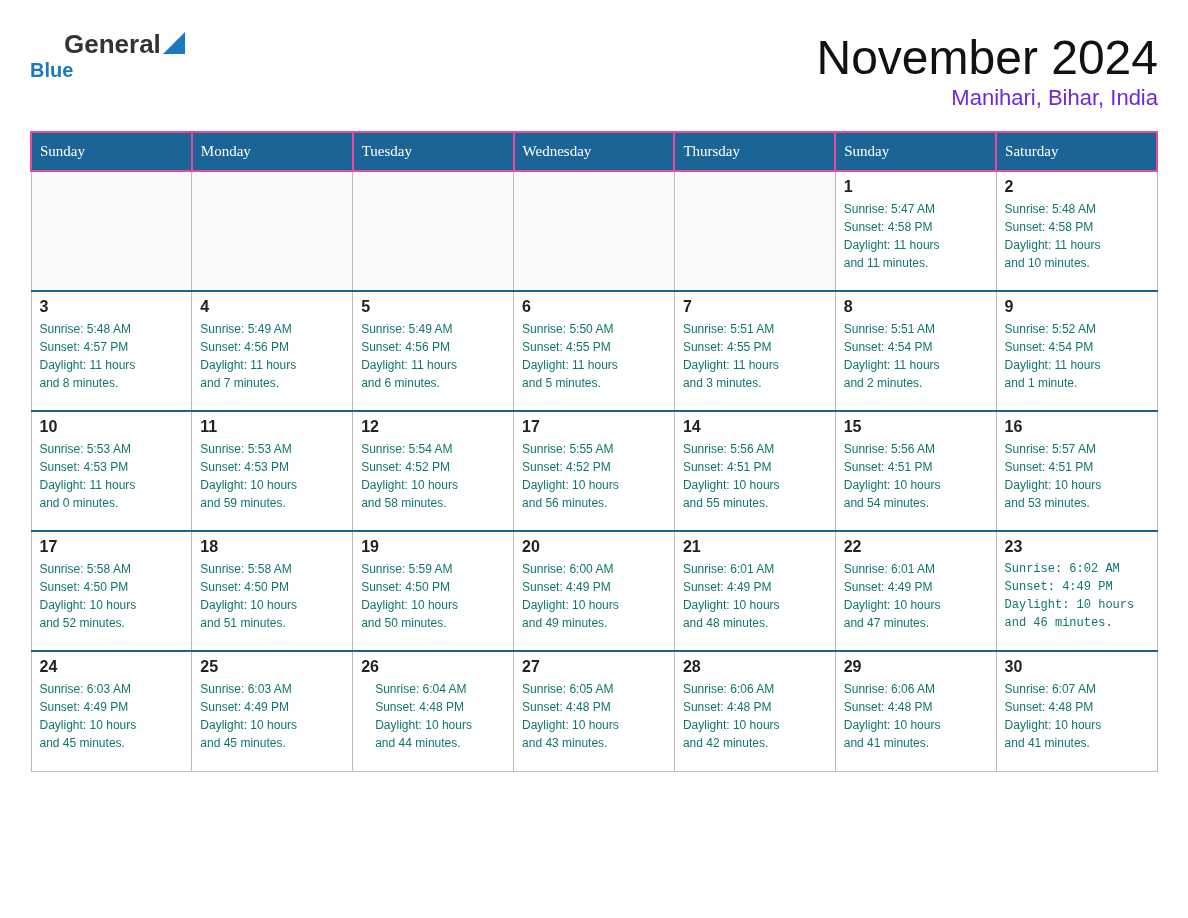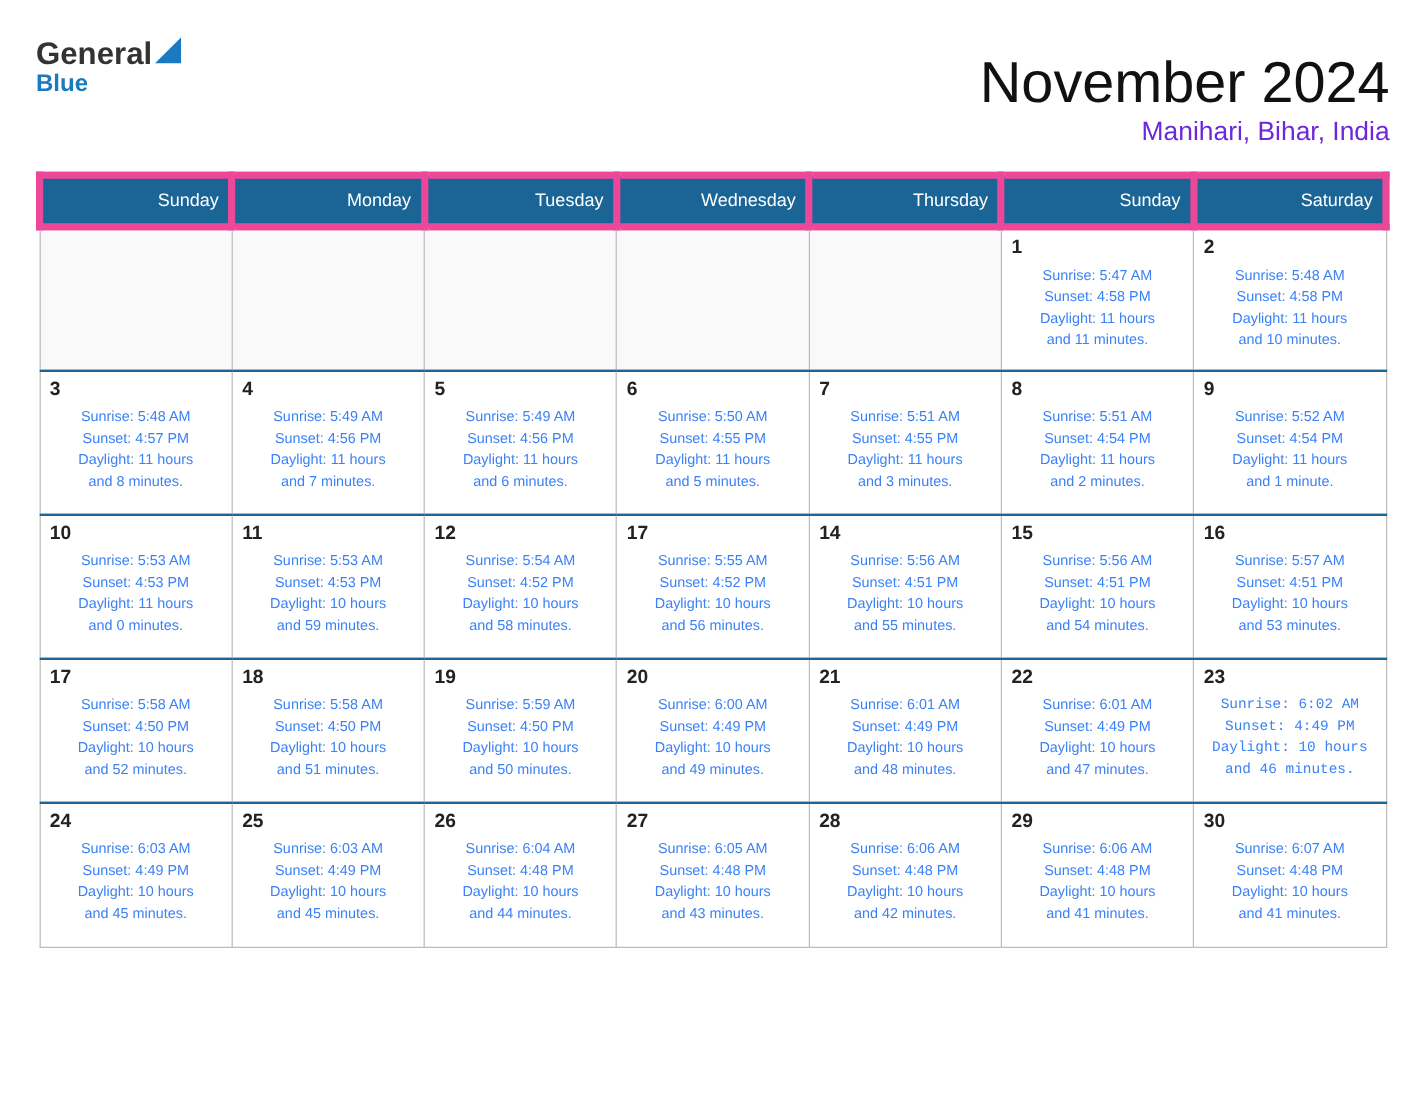--- a/index.html
+++ b/index.html
@@ -17,73 +17,73 @@
       margin-bottom: 20px;
     }
     .logo {
       display: flex;
       align-items: center;
     }
     .logo-text-general {
       font-size: 26px;
       font-weight: bold;
       color: #333;
+      margin-left: 34px;
     }
     .logo-text-blue {
       font-size: 20px;
       font-weight: bold;
       color: #1a7abf;
     }
     .title-area {
       text-align: right;
     }
     .calendar-title {
       font-size: 48px;
       font-weight: normal;
       color: #111;
-      margin-top: 12px;
     }
     .calendar-subtitle {
       font-size: 22px;
       color: #6d28d9;
     }
     .calendar-table {
       width: 100%;
       border-collapse: collapse;
       border: 1px solid #ccc;
     }
     .calendar-table th {
       background-color: #1a6496;
       color: #fff;
       font-size: 15px;
       font-weight: normal;
       padding: 10px 8px;
-      text-align: right;
-      border: 6px solid #ec4899;
+      text-align: left;
+      border: 2px solid #ec4899;
+      font-family: Liberation Serif, serif;
     }
     .calendar-table td {
       border: 1px solid #bbb;
       vertical-align: top;
       padding: 6px 8px;
       width: 14.28%;
       min-height: 100px;
       height: 120px;
     }
     .day-number {
       font-size: 16px;
       color: #222;
       font-weight: bold;
       display: block;
       margin-bottom: 4px;
     }
     .day-info {
       font-size: 12px;
-      color: #3b82f6;
+      color: #0f766e;
       line-height: 1.5;
-      text-align: center;
     }
     .empty-cell {
       background: #f9f9f9;
     }
     
     .calendar-table tr.week-row td {
       border-top: 2px solid #1a6496;
     }
   </style>
 </head>
@@ -308,21 +308,21 @@
         </td>
         <td>
           <span class="day-number">25</span>
           <div class="day-info" style="white-space: pre-line;">Sunrise: 6:03 AM
 Sunset: 4:49 PM
 Daylight: 10 hours
 and 45 minutes.</div>
         </td>
         <td>
           <span class="day-number">26</span>
-          <div class="day-info" style="white-space: pre-line;">Sunrise: 6:04 AM
+          <div class="day-info" style="white-space: pre-line; margin-left: 14px;">Sunrise: 6:04 AM
 Sunset: 4:48 PM
 Daylight: 10 hours
 and 44 minutes.</div>
         </td>
         <td>
           <span class="day-number">27</span>
           <div class="day-info" style="white-space: pre-line;">Sunrise: 6:05 AM
 Sunset: 4:48 PM
 Daylight: 10 hours
 and 43 minutes.</div>

